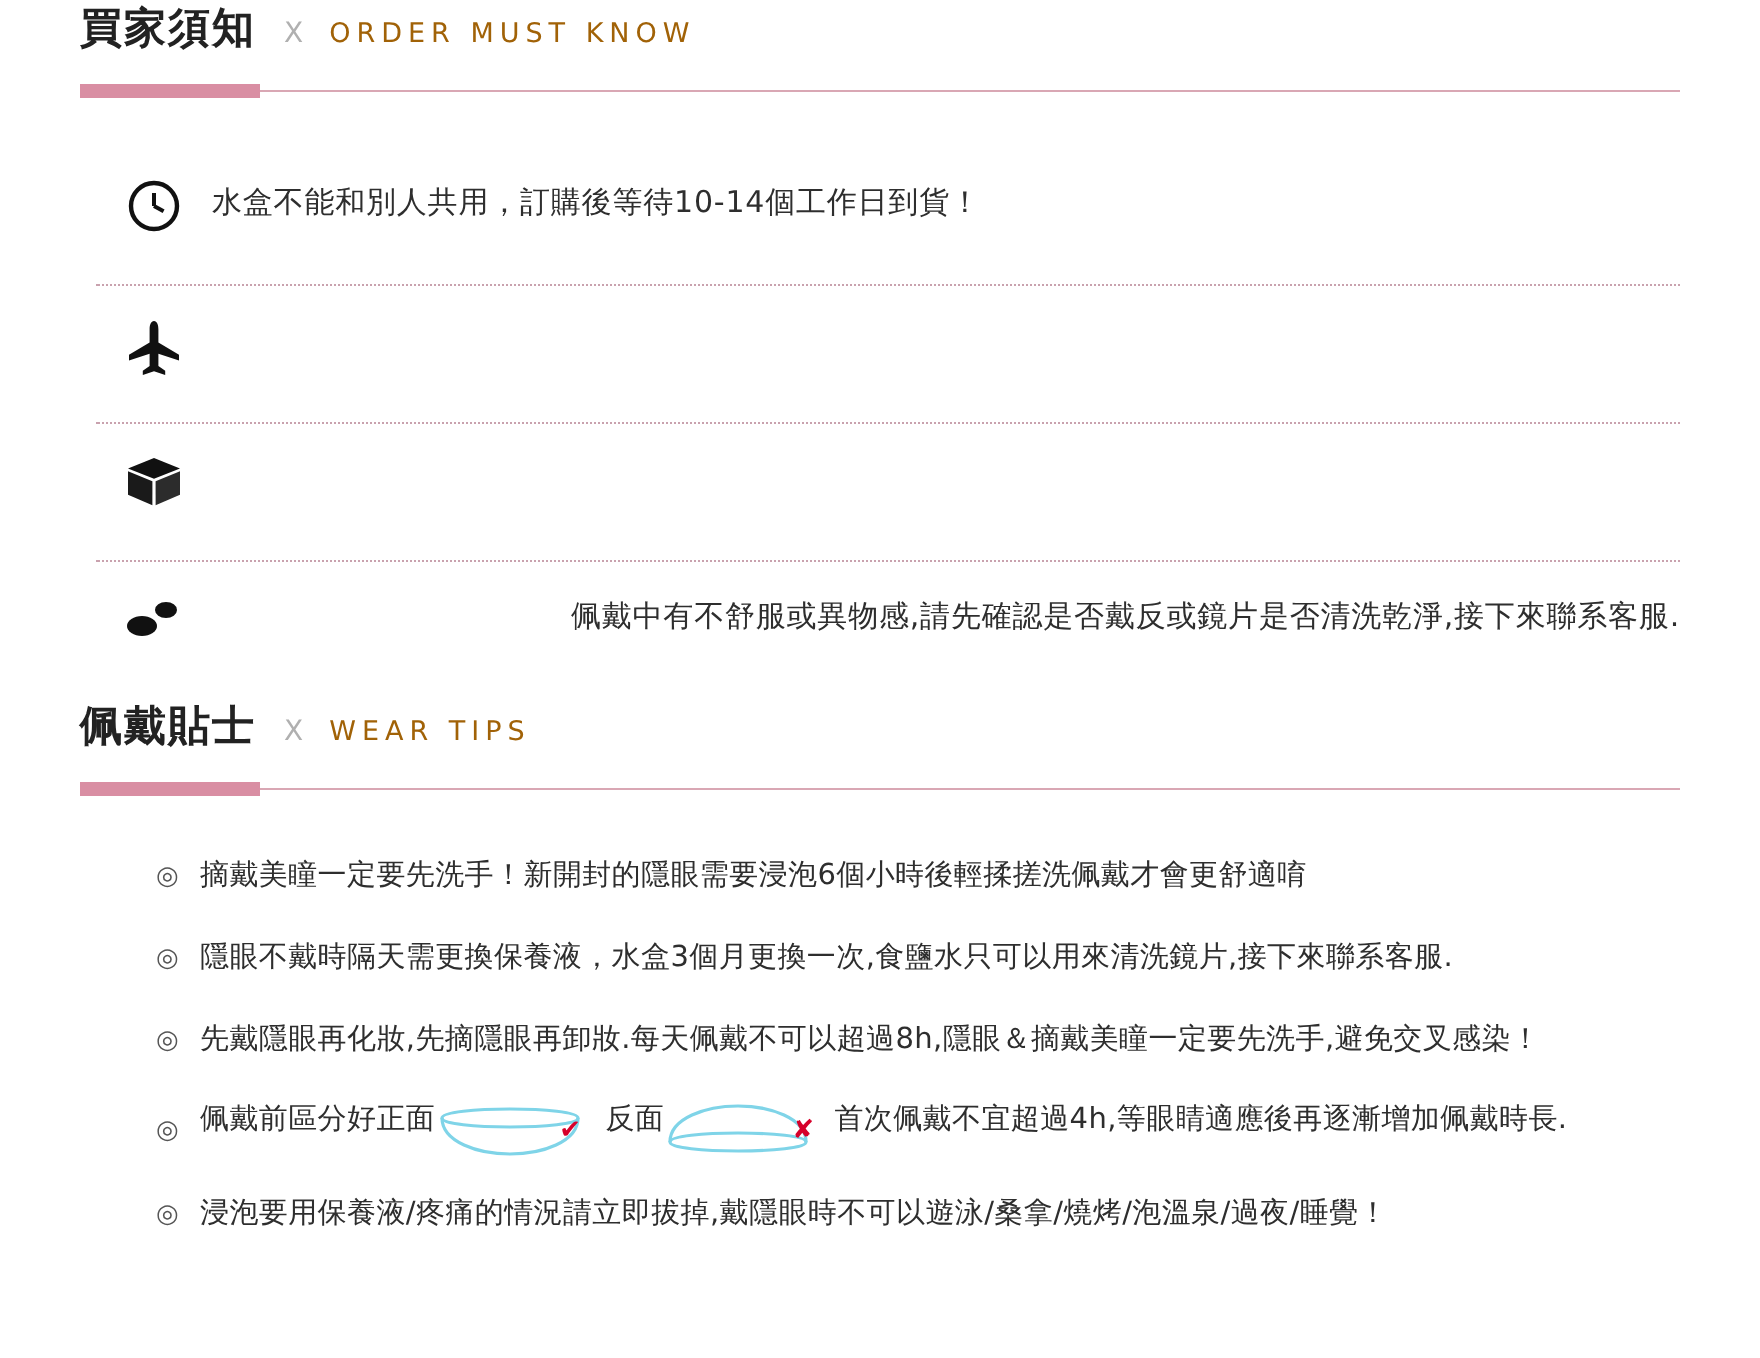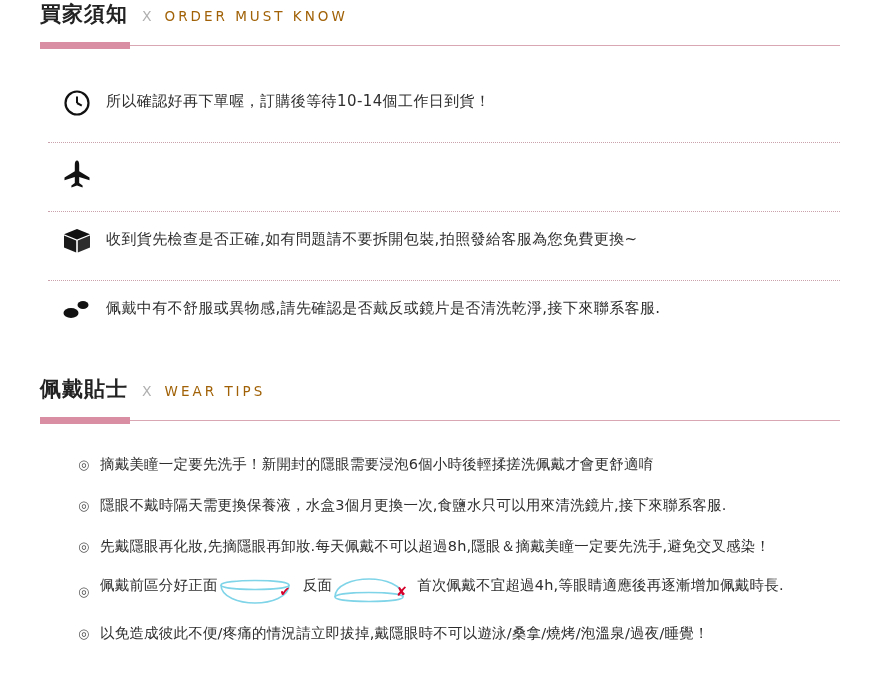--- a/index.html
+++ b/index.html
@@ -74,20 +74,21 @@
   }
   .notice-row {
     display: flex;
     align-items: flex-start;
     padding: 14px 0 14px 0;
     border-bottom: 1px dotted #c9a2ae;
     min-height: 40px;
   }
   .notice-row.last {
     border-bottom: none;
+    text-align: right;
   }
   .notice-icon {
     width: 58px;
     flex: 0 0 58px;
     display: flex;
     align-items: center;
     justify-content: center;
     padding-top: 2px;
   }
   .notice-text {
@@ -178,60 +179,57 @@
 
     <div class="notice-row">
       <div class="notice-icon">
         <svg width="26" height="26" viewBox="0 0 26 26">
           <circle cx="13" cy="13" r="11.5" fill="none" stroke="#111" stroke-width="2.2"></circle>
           <line x1="13" y1="13" x2="13" y2="6.5" stroke="#111" stroke-width="2"></line>
           <line x1="13" y1="13" x2="17.8" y2="15.6" stroke="#111" stroke-width="2"></line>
         </svg>
       </div>
       <div class="notice-text">
-        <div>所以確認好再下單喔，訂購後等待10-14個工作日到貨！</div>
+        <div>水盒不能和別人共用，訂購後等待10-14個工作日到貨！</div>
       </div>
     </div>
 
     <div class="notice-row">
       <div class="notice-icon">
         <svg width="30" height="30" viewBox="0 0 30 30">
           <path d="M15 1.5c1.5 0 2.2 1.8 2.2 4.2v6.6l10.3 6.1v2.8l-10.3-3.3v6.1l3.4 2.4v2.1L15 26.6l-5.6 1.9v-2.1l3.4-2.4v-6.1L2.5 21.2v-2.8l10.3-6.1V5.7c0-2.4.7-4.2 2.2-4.2z" fill="#111"></path>
         </svg>
       </div>
     </div>
 
     <div class="notice-row">
       <div class="notice-icon">
         <svg width="30" height="26" viewBox="0 0 30 26">
           <path d="M15 1 2 6.2 15 11.4 28 6.2z" fill="#111"></path>
           <path d="M2 7.6v11.8L14.2 24.6V12.6z" fill="#1a1a1a"></path>
           <path d="M28 7.6v11.8L15.8 24.6V12.6z" fill="#2c2c2c"></path>
         </svg>
       </div>
-      <div class="notice-text">
-        <div>收到貨先檢查是否正確,如有問題請不要拆開包裝,拍照發給客服為您免費更換~</div>
-      </div>
     </div>
 
     <div class="notice-row last">
       <div class="notice-icon">
         <svg width="30" height="24" viewBox="0 0 30 24">
           <ellipse cx="9" cy="16" rx="7.5" ry="5" fill="#111"></ellipse>
           <ellipse cx="21" cy="8" rx="5.5" ry="4" fill="#111"></ellipse>
         </svg>
       </div>
       <div class="notice-text">
         <div>佩戴中有不舒服或異物感,請先確認是否戴反或鏡片是否清洗乾淨,接下來聯系客服.</div>
       </div>
     </div>
 
   </div>
 
-  <div class="section-head" style="margin-top:26px;">
+  <div class="section-head" style="">
     <div class="head-row">
       <span class="head-cn">佩戴貼士</span>
       <span class="head-x">X</span>
       <span class="head-en">WEAR TIPS</span>
     </div>
     <div class="head-rule"></div>
   </div>
 
   <div class="tips-list">
 
@@ -268,19 +266,19 @@
             <path d="M3 21 C3 15, 71 15, 71 21" fill="none" stroke="#7fd4e8" stroke-width="1.6"></path>
           </svg>
         </span>
         <span class="mark-no">✘</span>
         <span>首次佩戴不宜超過4h,等眼睛適應後再逐漸增加佩戴時長.</span>
       </span>
     </div>
 
     <div class="tip-row">
       <span class="tip-bullet">◎</span>
-      <span class="tip-text">以免造成彼此不便/疼痛的情況請立即拔掉,戴隱眼時不可以遊泳/桑拿/燒烤/泡溫泉/過夜/睡覺！</span>
+      <span class="tip-text">浸泡要用保養液/疼痛的情況請立即拔掉,戴隱眼時不可以遊泳/桑拿/燒烤/泡溫泉/過夜/睡覺！</span>
     </div>
 
   </div>
 
   <div class="spacer-bottom"></div>
 </div>
 
 </body></html>

